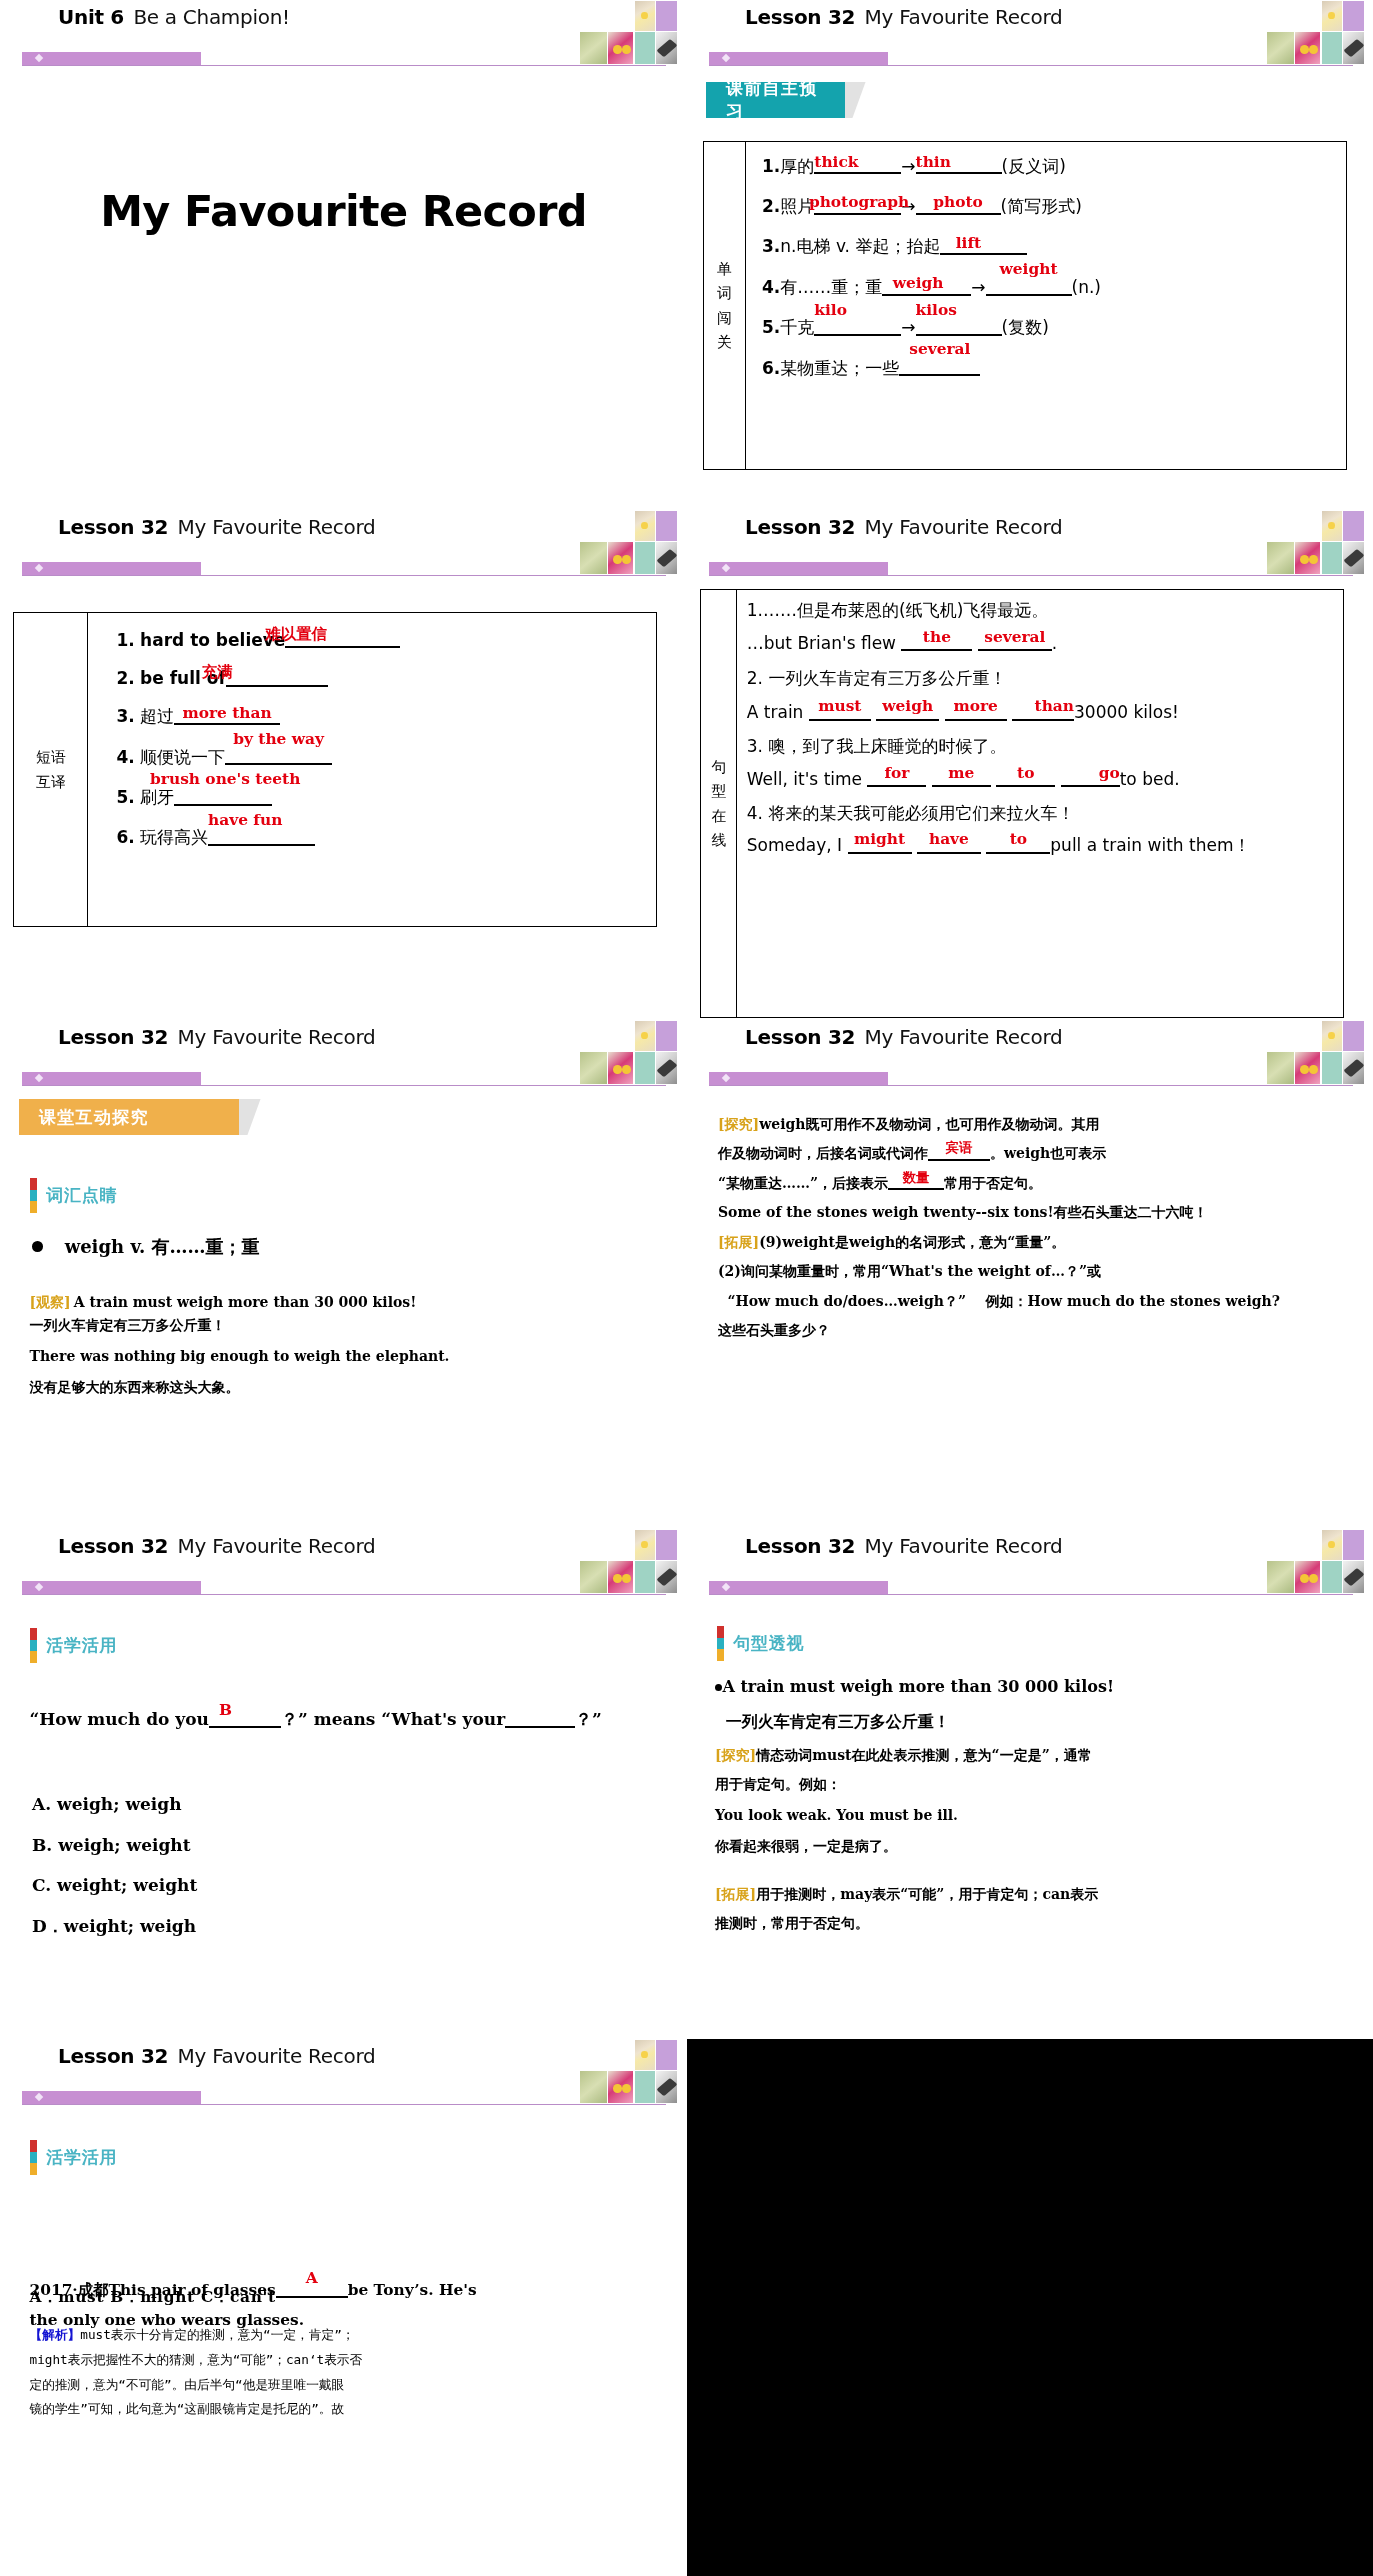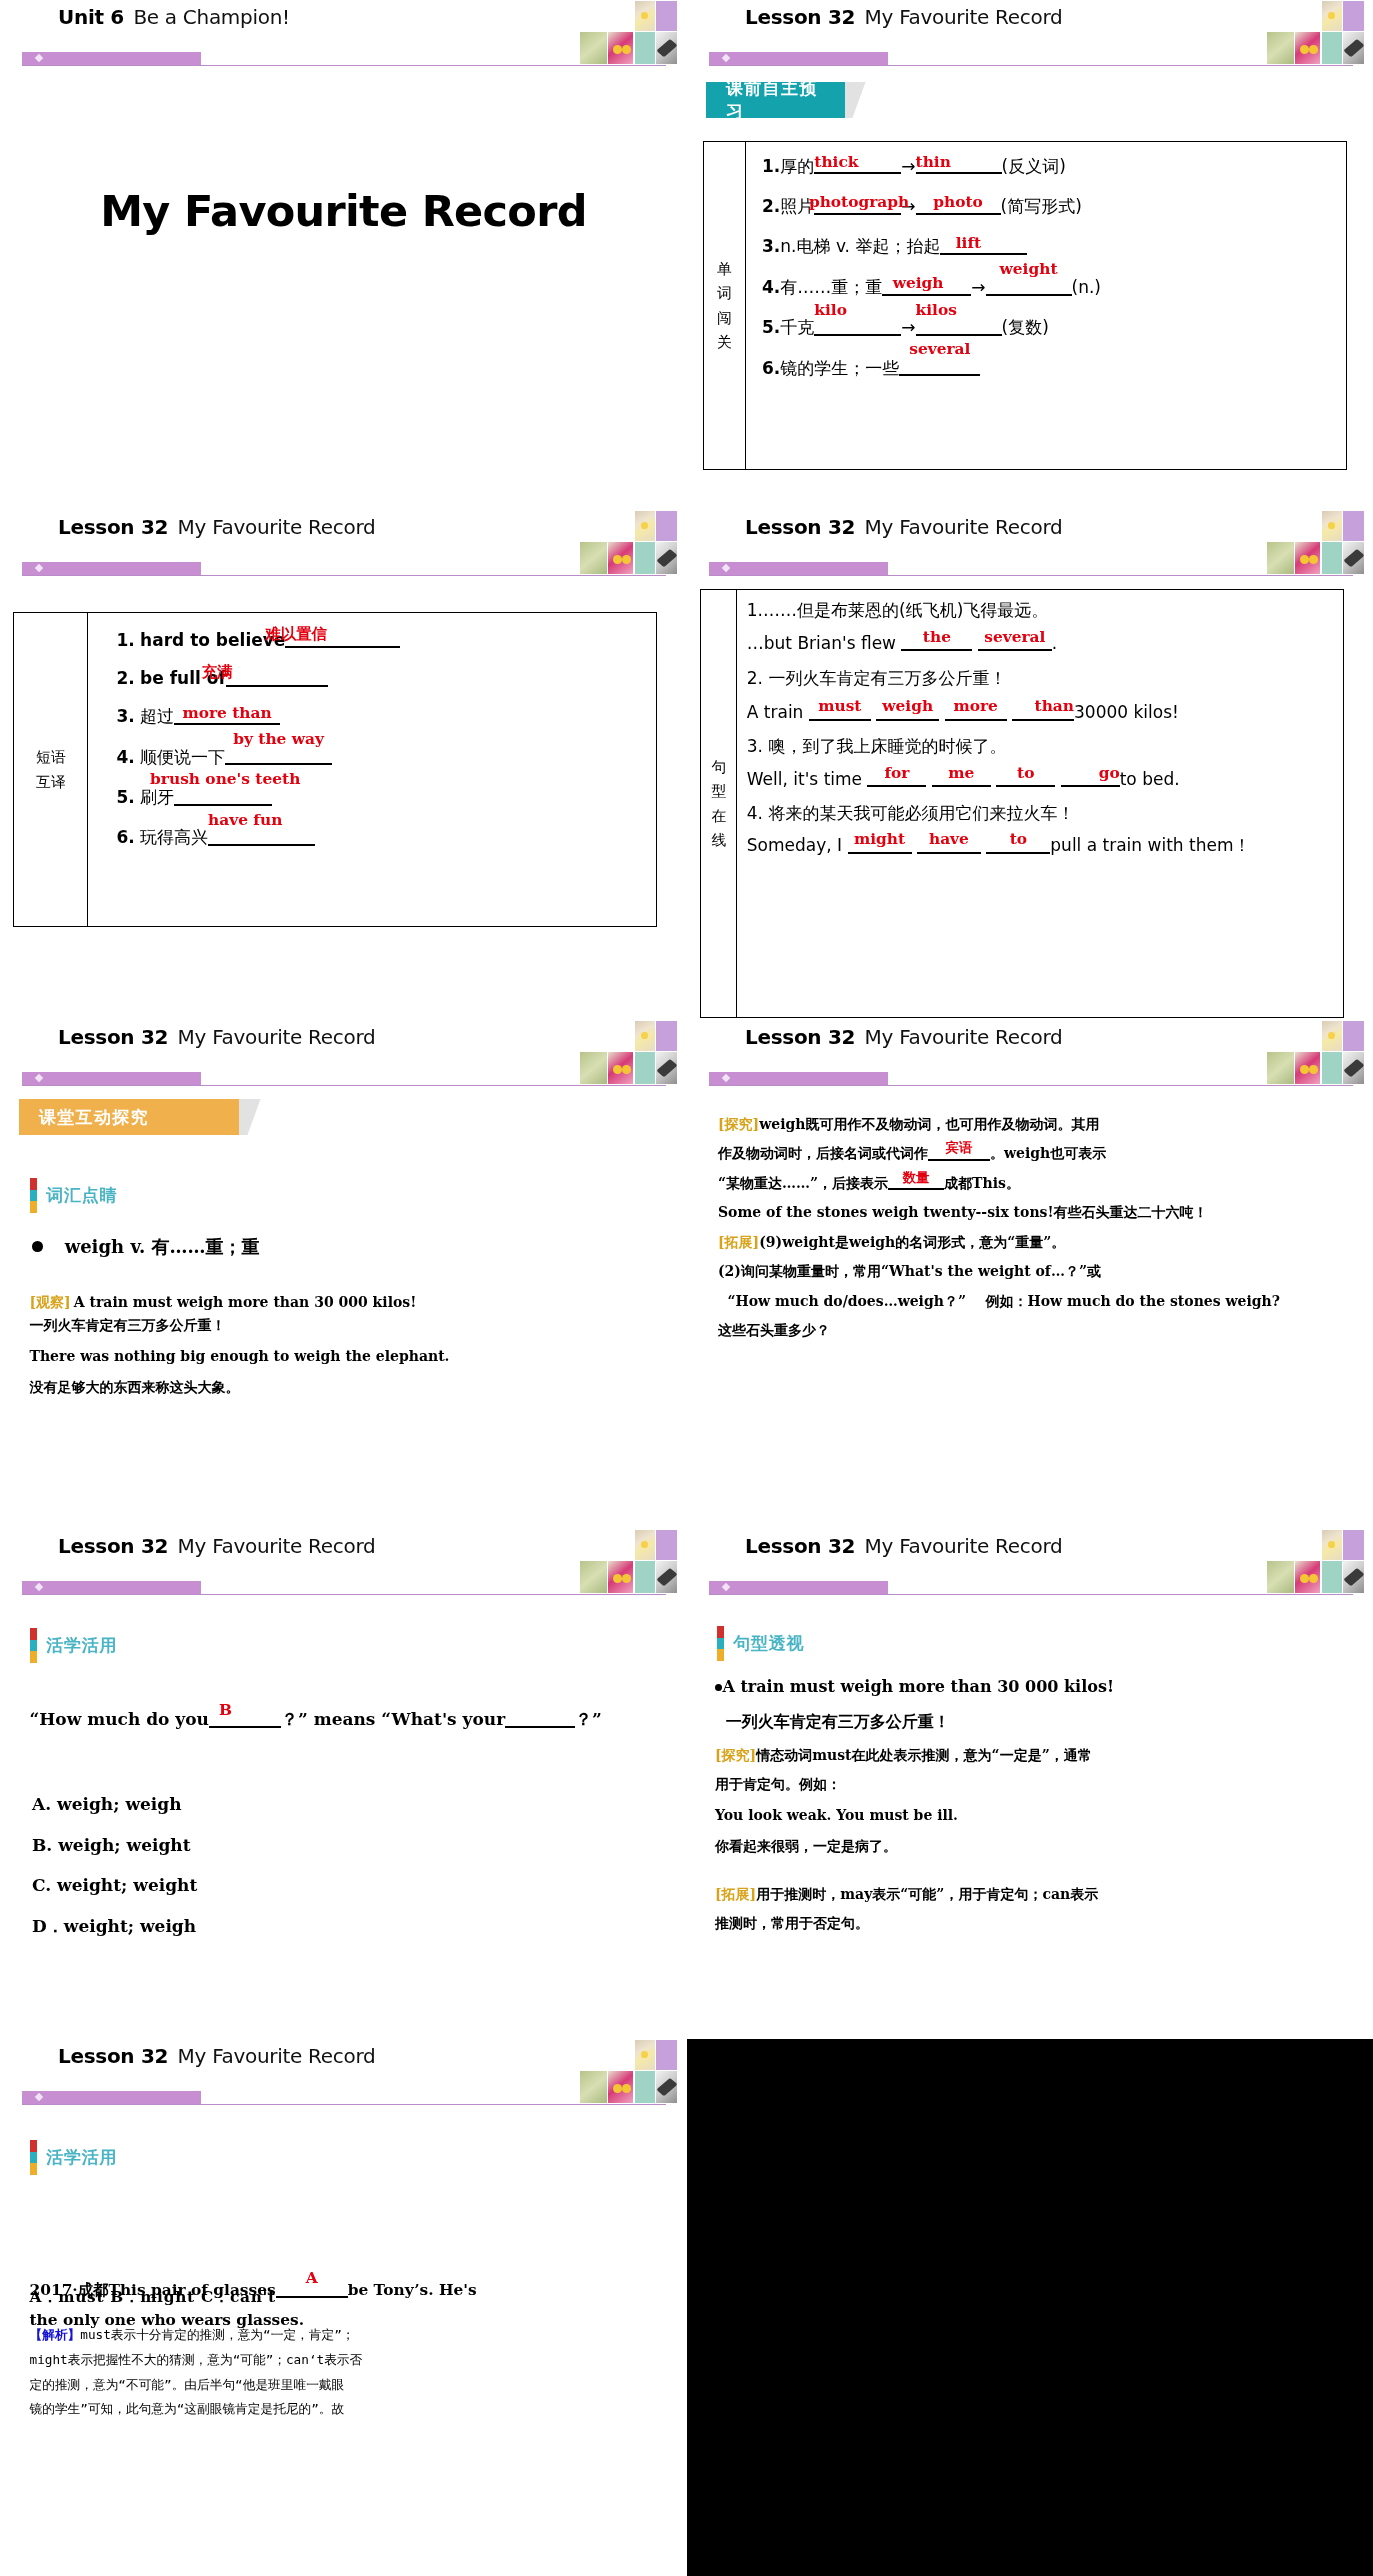--- a/index.html
+++ b/index.html
@@ -159,21 +159,21 @@
 
         <div class="row" style="margin:17.4px 0 0 4px;">
           <span class="num">4.</span><span>有……重；重</span><span class="blank" style="width:89px;"><span class="ans" style="left:-17.4px;">weigh</span></span><span>→</span><span class="blank" style="width:86px;"><span class="ans" style="top:-16px;bottom:auto;">weight</span></span><span>(n.)</span>
         </div>
 
         <div class="row" style="margin:17.4px 0 0 4px;">
           <span class="num">5.</span><span>千克</span><span class="blank" style="width:87px;"><span class="ans l" style="top:-16px;bottom:auto;">kilo</span></span><span>→</span><span class="blank" style="width:86px;"><span class="ans l" style="top:-16px;bottom:auto;">kilos</span></span><span>(复数)</span>
         </div>
 
         <div class="row" style="margin:17.4px 0 0 4px;">
-          <span class="num">6.</span><span>镜的学生；一些</span><span class="blank" style="width:81px;"><span class="ans" style="top:-17.4px;bottom:auto;">several</span></span>
+          <span class="num">6.</span><span>某物重达；一些</span><span class="blank" style="width:81px;"><span class="ans" style="top:-17.4px;bottom:auto;">several</span></span>
         </div>
 
       </div>
     </div>
   </div>
 
   <div class="slide" style="left:0;top:510px;">
     <div class="hdr">
       <div class="ttl">
         <span class="lesson">Lesson 32</span><span class="sub">My Favourite Record</span>
@@ -378,21 +378,21 @@
     </div>
 
     <div class="body-txt" style="left:31px;top:94px;width:637px;">
       <div class="b-cn" style="margin-bottom:8px;">
         <span class="mark">[探究]</span><span>weigh既可用作不及物动词，也可用作及物动词。其用</span>
       </div>
       <div class="b-cn" style="margin-bottom:8px;">
         <span>作及物动词时，后接名词或代词作</span><span class="blank" style="width:62px;height:14.8px;border-bottom-width:2px;"><span class="ans" style="font-size:13.4px;">宾语</span></span><span>。weigh也可表示</span>
       </div>
       <div class="b-cn" style="margin-bottom:8px;">
-        <span>“某物重达……”，后接表示</span><span class="blank" style="width:56px;height:14.8px;border-bottom-width:2px;"><span class="ans" style="font-size:13.4px;">数量</span></span><span>成都This。</span>
+        <span>“某物重达……”，后接表示</span><span class="blank" style="width:56px;height:14.8px;border-bottom-width:2px;"><span class="ans" style="font-size:13.4px;">数量</span></span><span>常用于否定句。</span>
       </div>
       <div class="b-en" style="margin-bottom:9.4px;line-height:1.5;">Some of the stones weigh twenty--six tons!有些石头重达二十六吨！</div>
       <div class="b-cn" style="margin-bottom:8px;">
         <span class="mark">[拓展]</span><span>(9)weight是weigh的名词形式，意为“重量”。</span>
       </div>
       <div class="b-cn" style="margin-bottom:8px;">(2)询问某物重量时，常用“What's the weight of…？”或</div>
       <div class="b-cn" style="margin-bottom:8px;padding-left:9.4px;">
         <span>“How much do/does…weigh？”</span>&nbsp;&nbsp;&nbsp;&nbsp;<span>例如：How much do the stones weigh?</span>
       </div>
       <div class="b-cn">这些石头重多少？</div>

